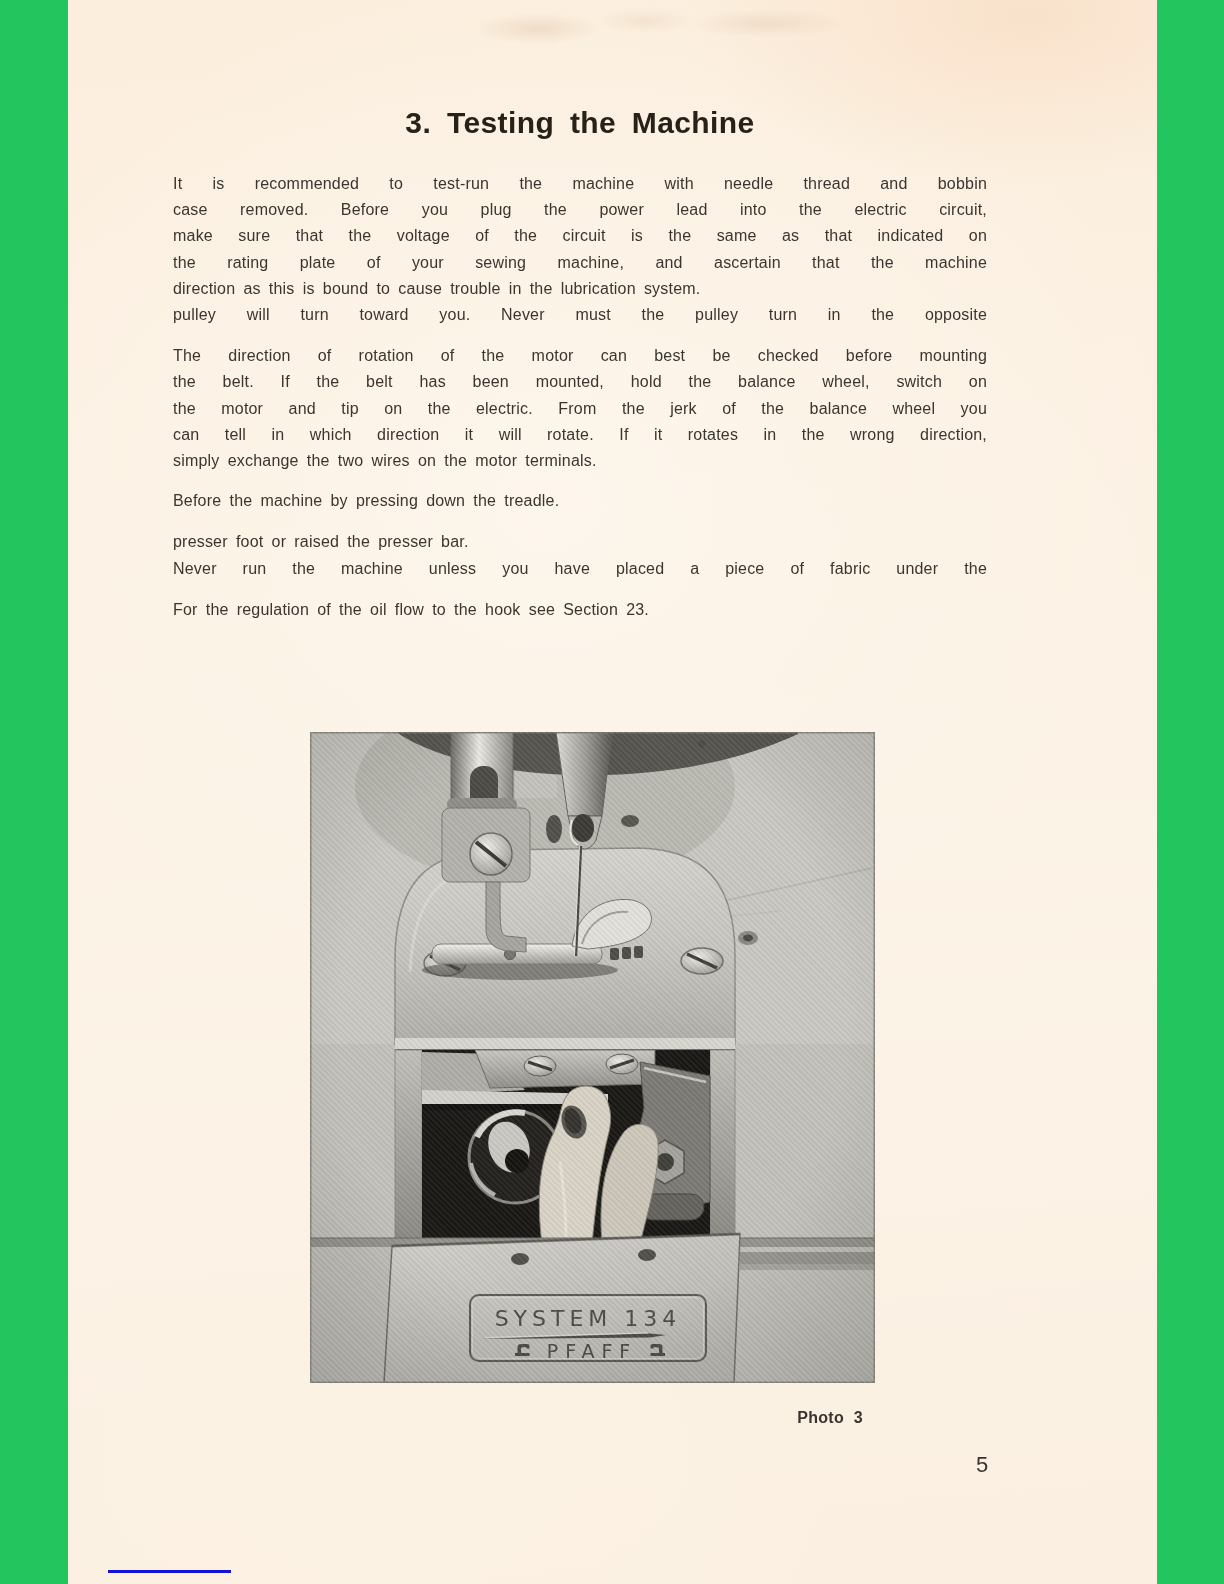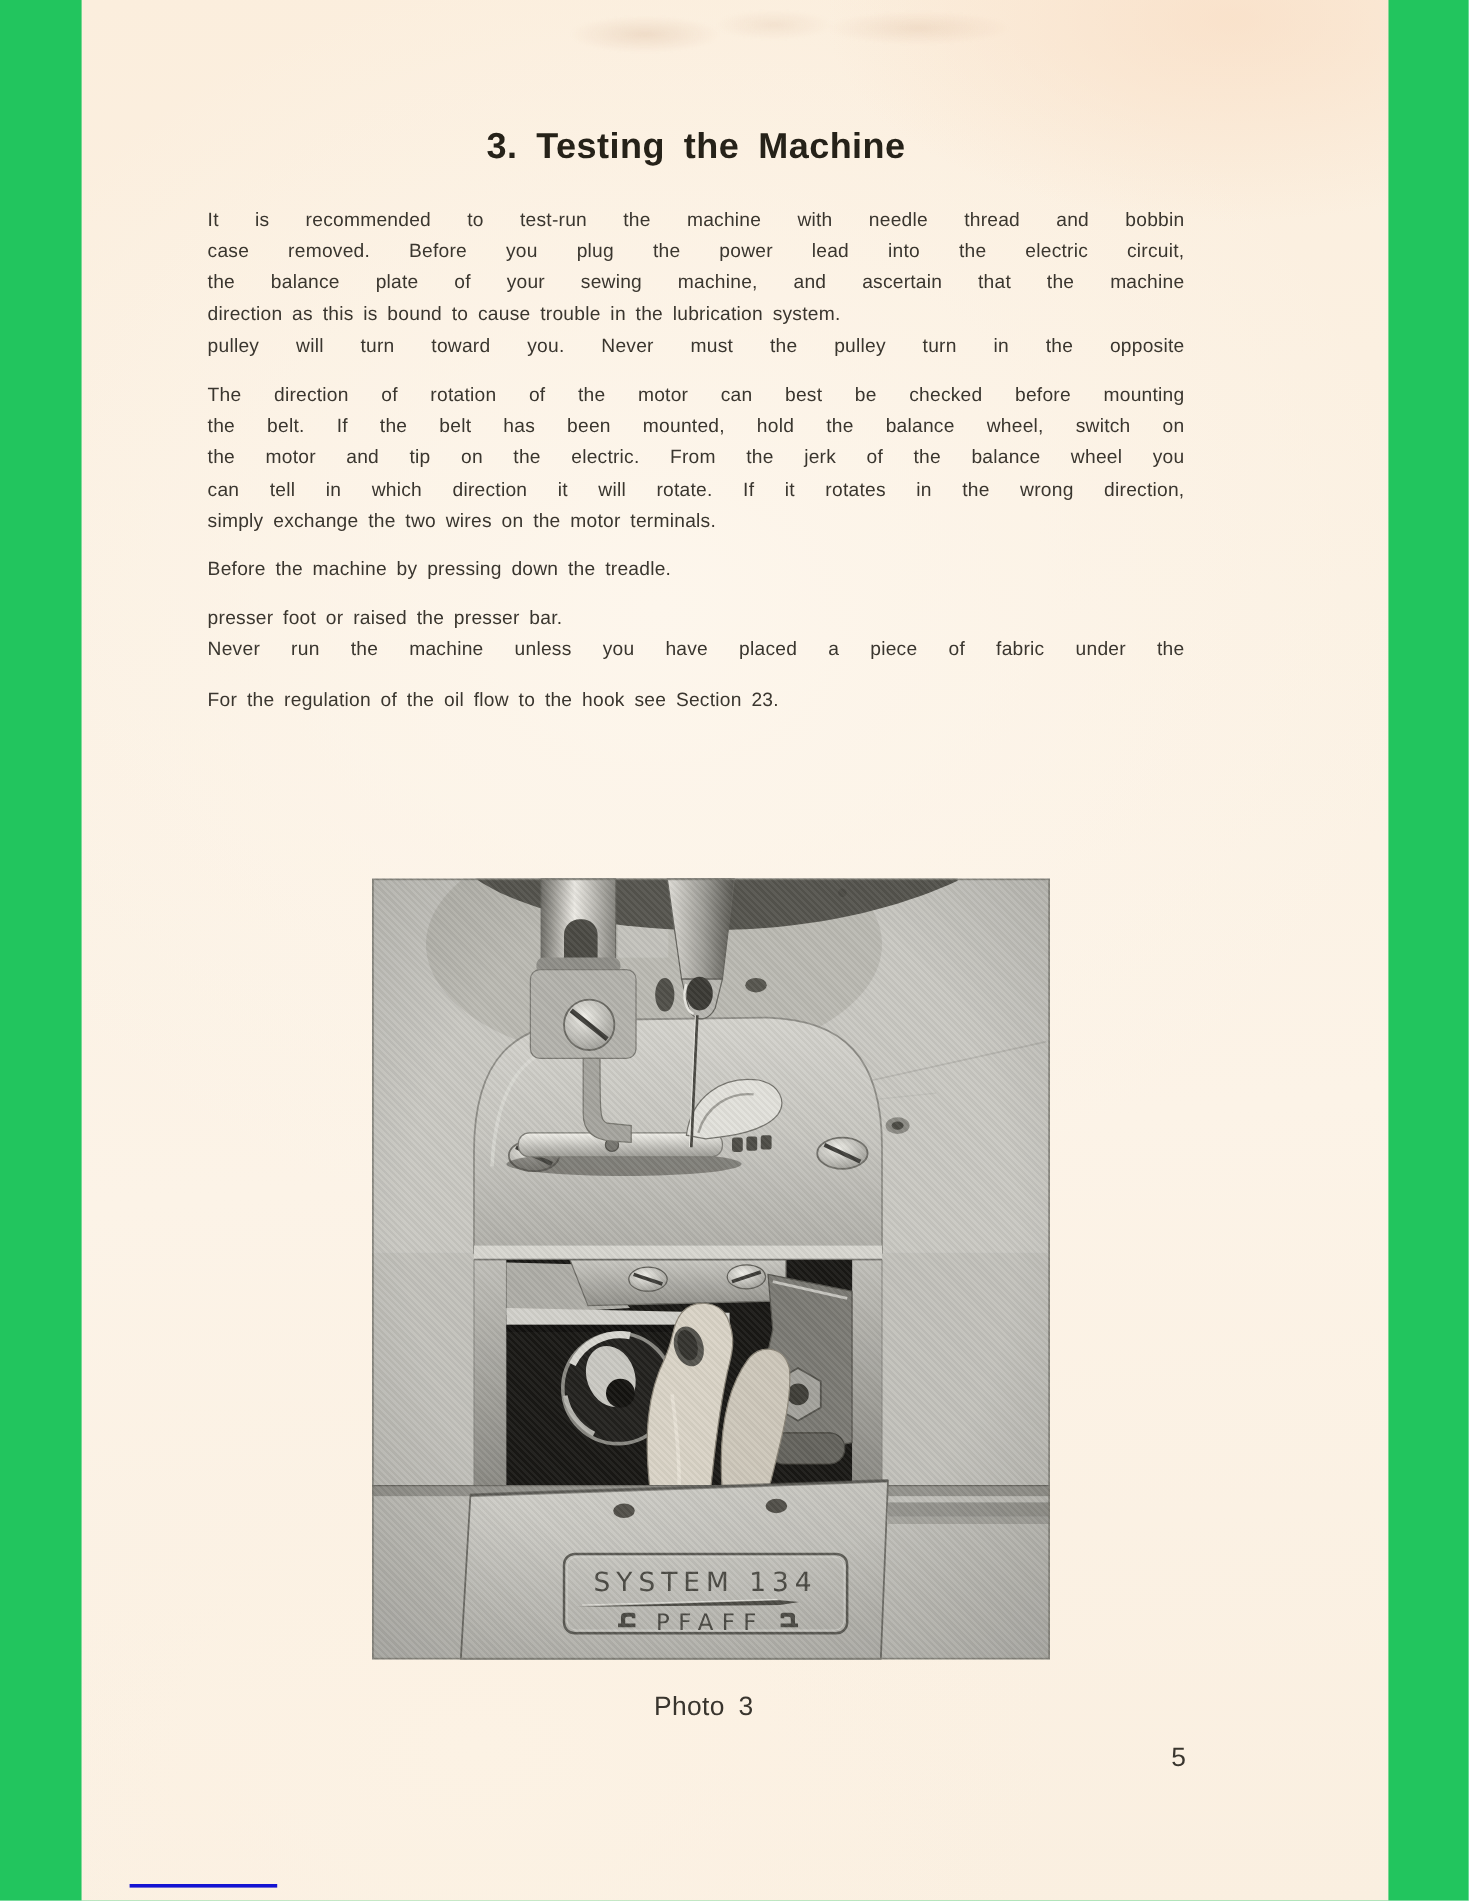--- a/index.html
+++ b/index.html
@@ -41,21 +41,21 @@
     position:absolute;left:310px;top:732px;width:565px;height:651px;
   }
   .photo svg{display:block}
   .grain{
     position:absolute;left:310px;top:732px;width:565px;height:651px;
     background:repeating-linear-gradient(45deg, rgba(255,255,255,.05) 0 2px, rgba(0,0,0,.04) 2px 4px);
     pointer-events:none;
   }
   .caption{
     position:absolute;left:310px;top:1409px;width:565px;padding-right:12px;box-sizing:border-box;
-    text-align:center;font-size:22px;letter-spacing:.3px;word-spacing:5px;color:#39352e;
+    text-align:right;font-size:16px;letter-spacing:.3px;word-spacing:5px;color:#39352e;font-weight:bold;
   }
   .pageno{
     position:absolute;left:976px;top:1452px;font-size:22px;color:#39352e;
   }
   .blue-line{
     position:absolute;left:108px;top:1570px;width:123px;height:3px;background:#1413d2;
   }
 </style>
 </head>
 <body>
@@ -63,21 +63,22 @@
 <div class="stage">
   <div class="paper"></div>
   <div class="smudge"></div>
 
   <div class="content">
     <h1 class="title">3. Testing the Machine</h1>
 
     <div class="para p1">
       <div class="line">It is recommended to test-run the machine with needle thread and bobbin</div>
       <div class="line">case removed. Before you plug the power lead into the electric circuit,</div>
-      <div class="line">the balance plate of your sewing machine, and ascertain that the machine</div>
+      <div class="line">make sure that the voltage of the circuit is the same as that indicated on</div>
+      <div class="line">the rating plate of your sewing machine, and ascertain that the machine</div>
       <div class="line last">direction as this is bound to cause trouble in the lubrication system.</div>
       <div class="line">pulley will turn toward you. Never must the pulley turn in the opposite</div>
     </div>
 
     <div class="para p2">
       <div class="line">The direction of rotation of the motor can best be checked before mounting</div>
       <div class="line">the belt. If the belt has been mounted, hold the balance wheel, switch on</div>
       <div class="line">the motor and tip on the electric. From the jerk of the balance wheel you</div>
       <div class="line">can tell in which direction it will rotate. If it rotates in the wrong direction,</div>
       <div class="line last">simply exchange the two wires on the motor terminals.</div>

